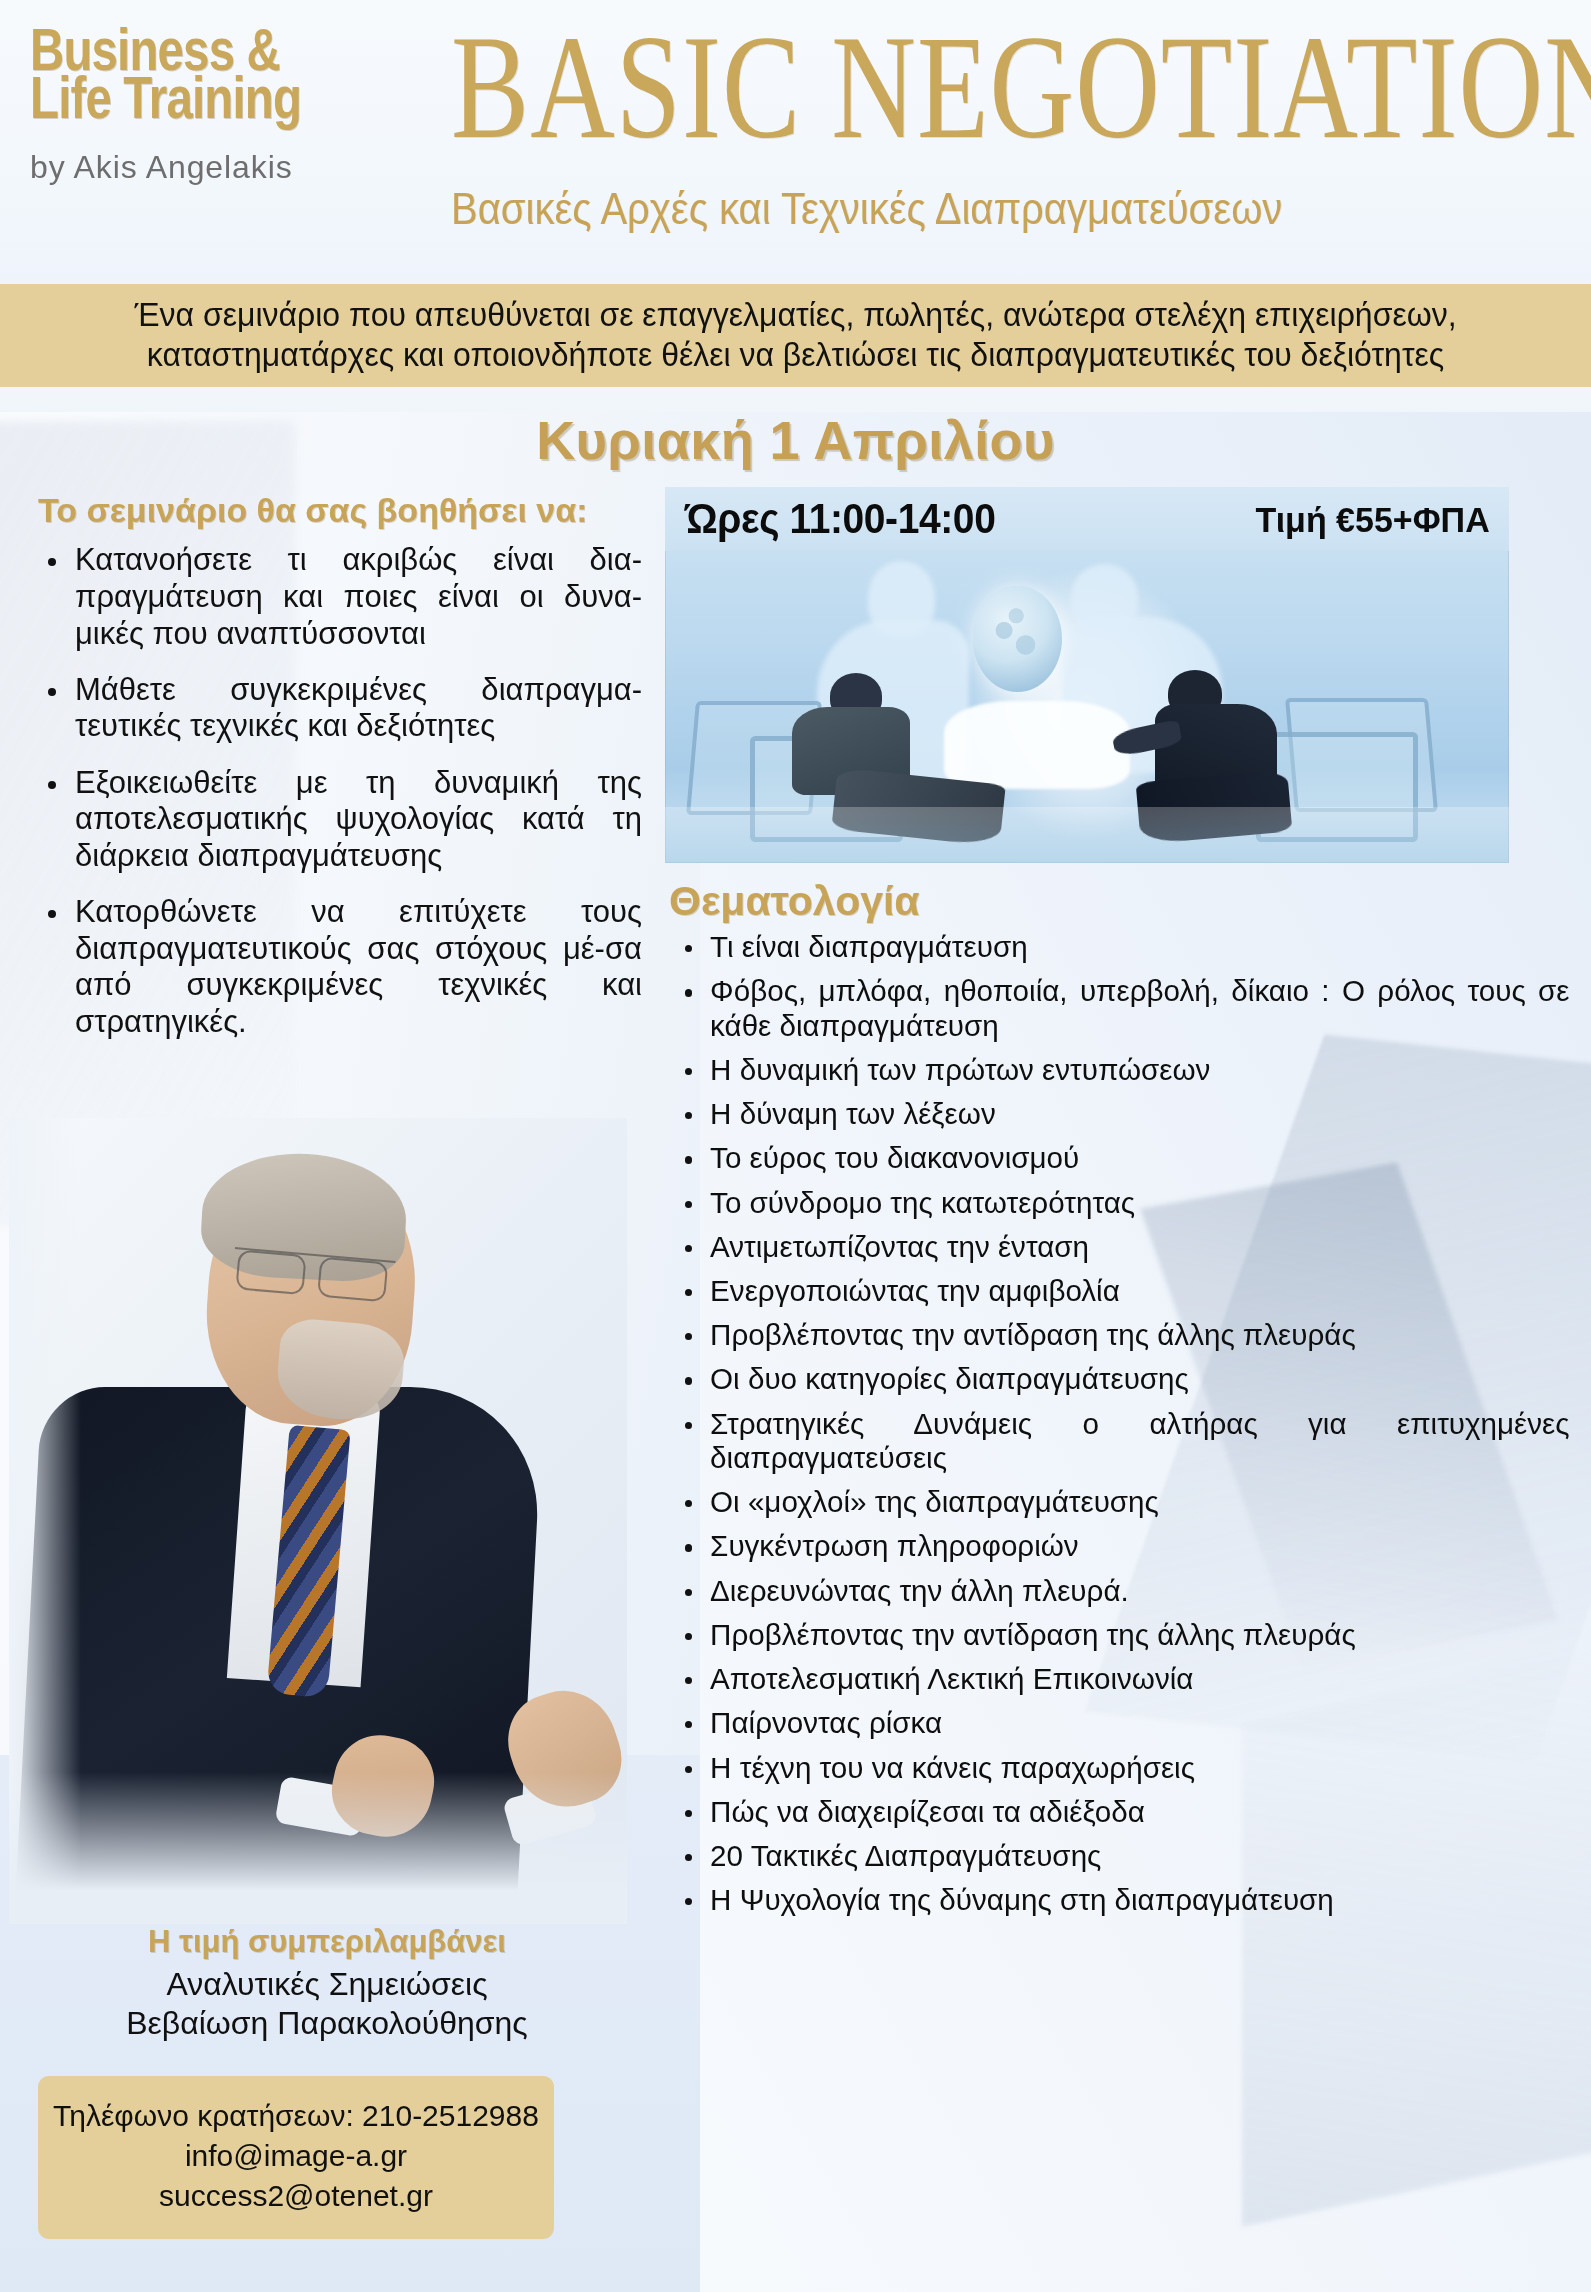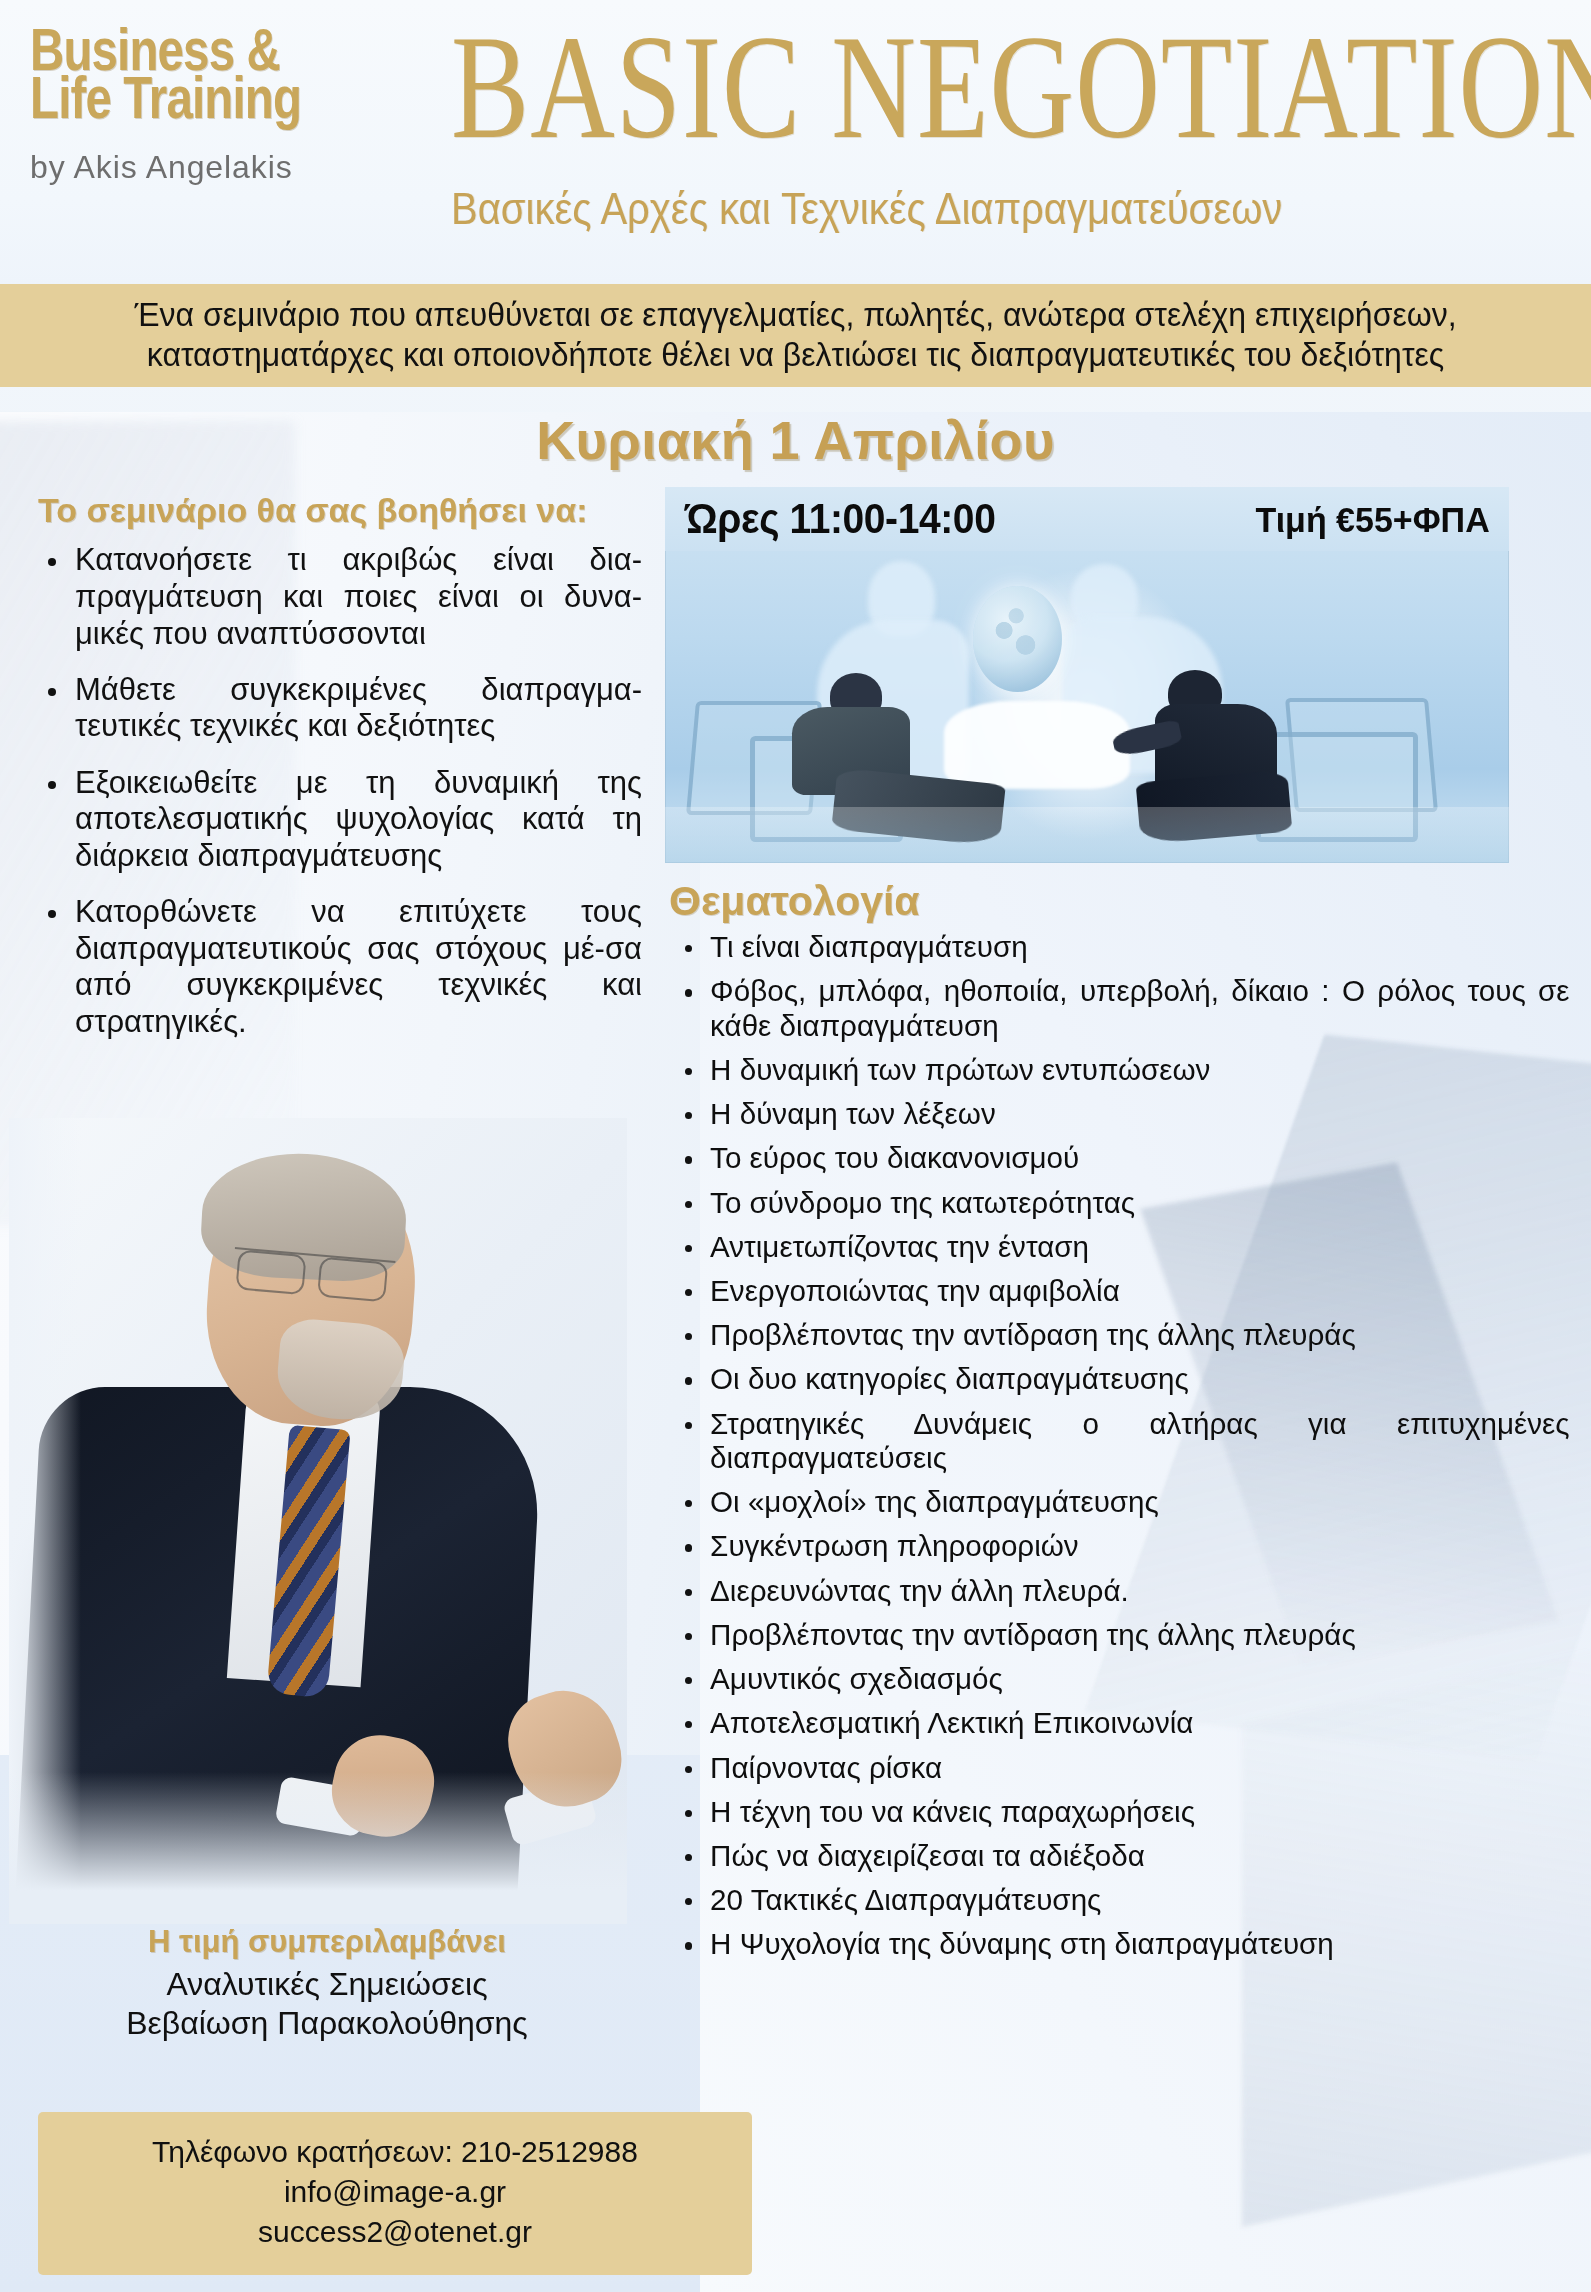--- a/index.html
+++ b/index.html
@@ -461,27 +461,26 @@
   .includes-line {
     font-size: 32px;
     color: #101010;
     line-height: 1.22;
   }
 
   
   .contact {
     position: absolute;
     left: 38px; top: 2076px;
-    width: 714px;
+    width: 516px;
     background: #e4cf9a;
     padding: 19.7px 0 23px 0;
     text-align: center;
     z-index: 5;
-    border-radius: 5px;
-    margin-top: 36px;
+    border-radius: 11px;
   }
   .contact-line {
     font-size: 30px;
     color: #101010;
     line-height: 1.34;
   }
 </style>
 </head>
 <body>
 
@@ -567,21 +566,20 @@
         <li>Το σύνδρομο της κατωτερότητας</li>
         <li>Αντιμετωπίζοντας την ένταση</li>
         <li>Ενεργοποιώντας την αμφιβολία</li>
         <li>Προβλέποντας την αντίδραση της άλλης πλευράς</li>
         <li>Οι δυο κατηγορίες διαπραγμάτευσης</li>
         <li>Στρατηγικές Δυνάμεις   ο αλτήρας για επιτυχημένες διαπραγματεύσεις</li>
         <li>Οι «μοχλοί» της διαπραγμάτευσης</li>
         <li>Συγκέντρωση πληροφοριών</li>
         <li>Διερευνώντας την άλλη πλευρά.</li>
         <li>Προβλέποντας την αντίδραση της άλλης πλευράς</li>
-        <li>Αμυντικός σχεδιασμός</li>
         <li>Αποτελεσματική Λεκτική Επικοινωνία</li>
         <li>Παίρνοντας ρίσκα</li>
         <li>Η τέχνη του να κάνεις παραχωρήσεις</li>
         <li>Πώς να διαχειρίζεσαι τα αδιέξοδα</li>
         <li>20 Τακτικές Διαπραγμάτευσης</li>
         <li>Η Ψυχολογία της δύναμης στη διαπραγμάτευση</li>
       </ul>
     </div>
   </div>
 

